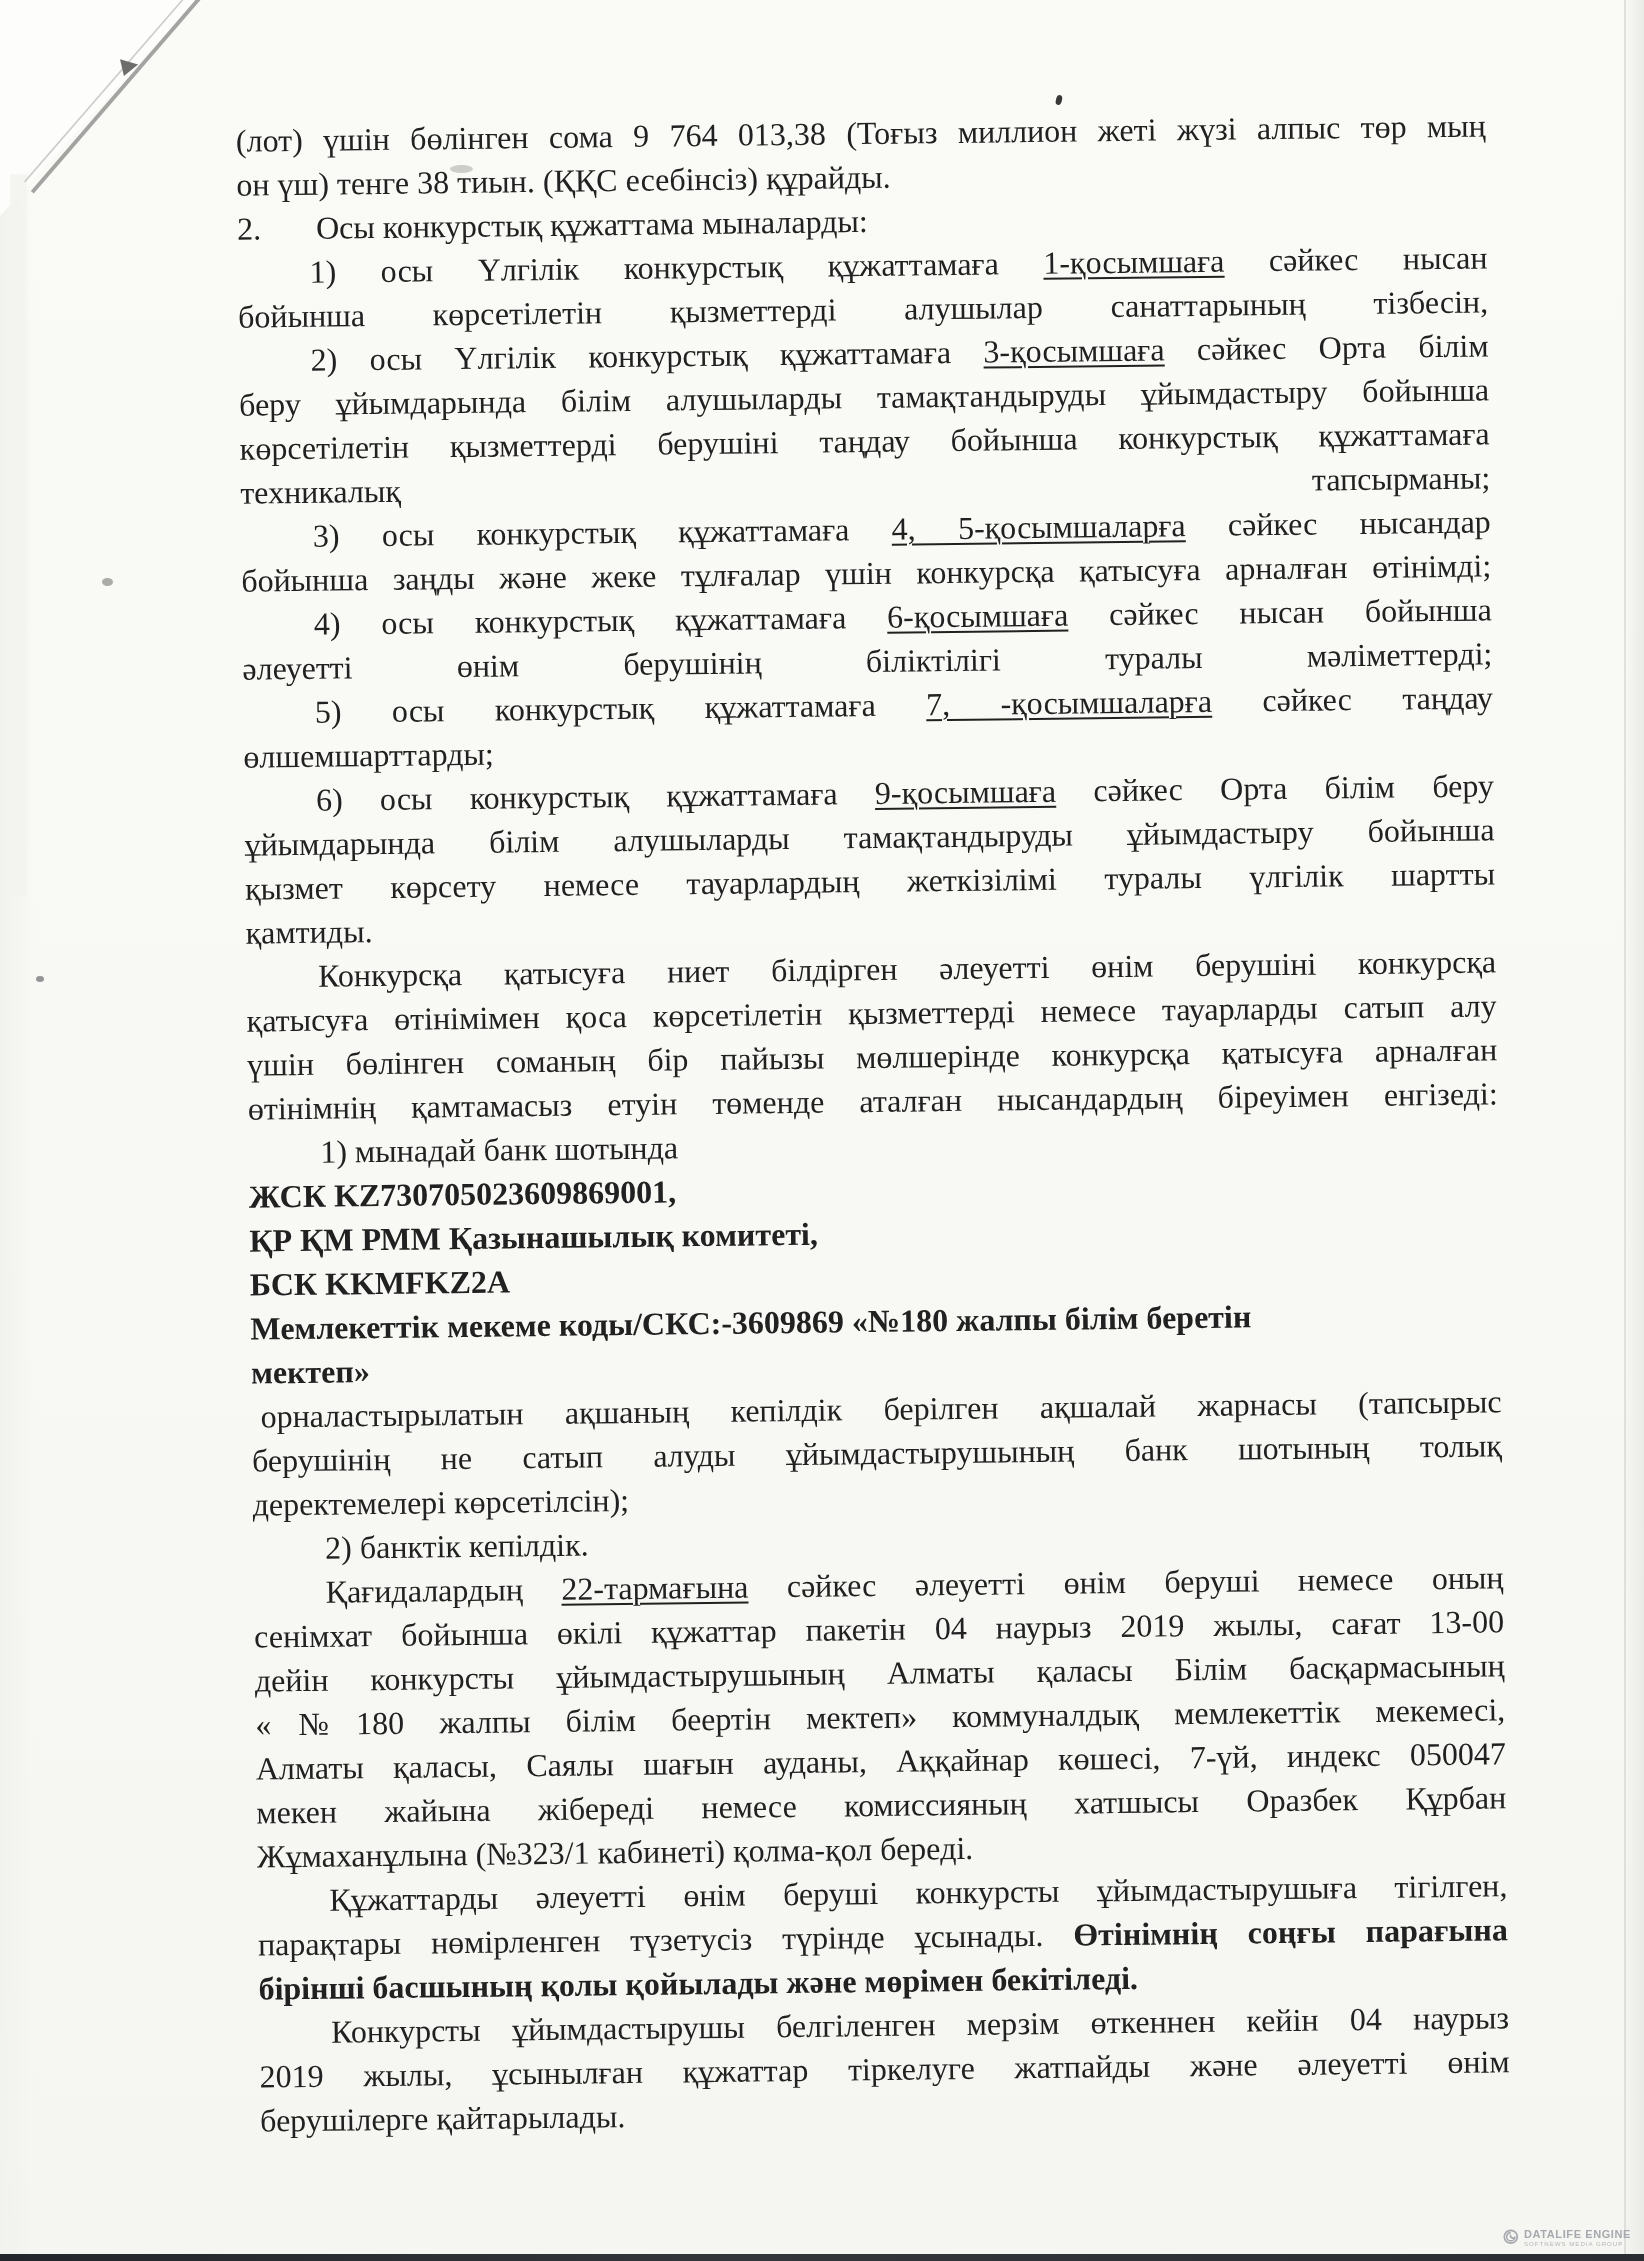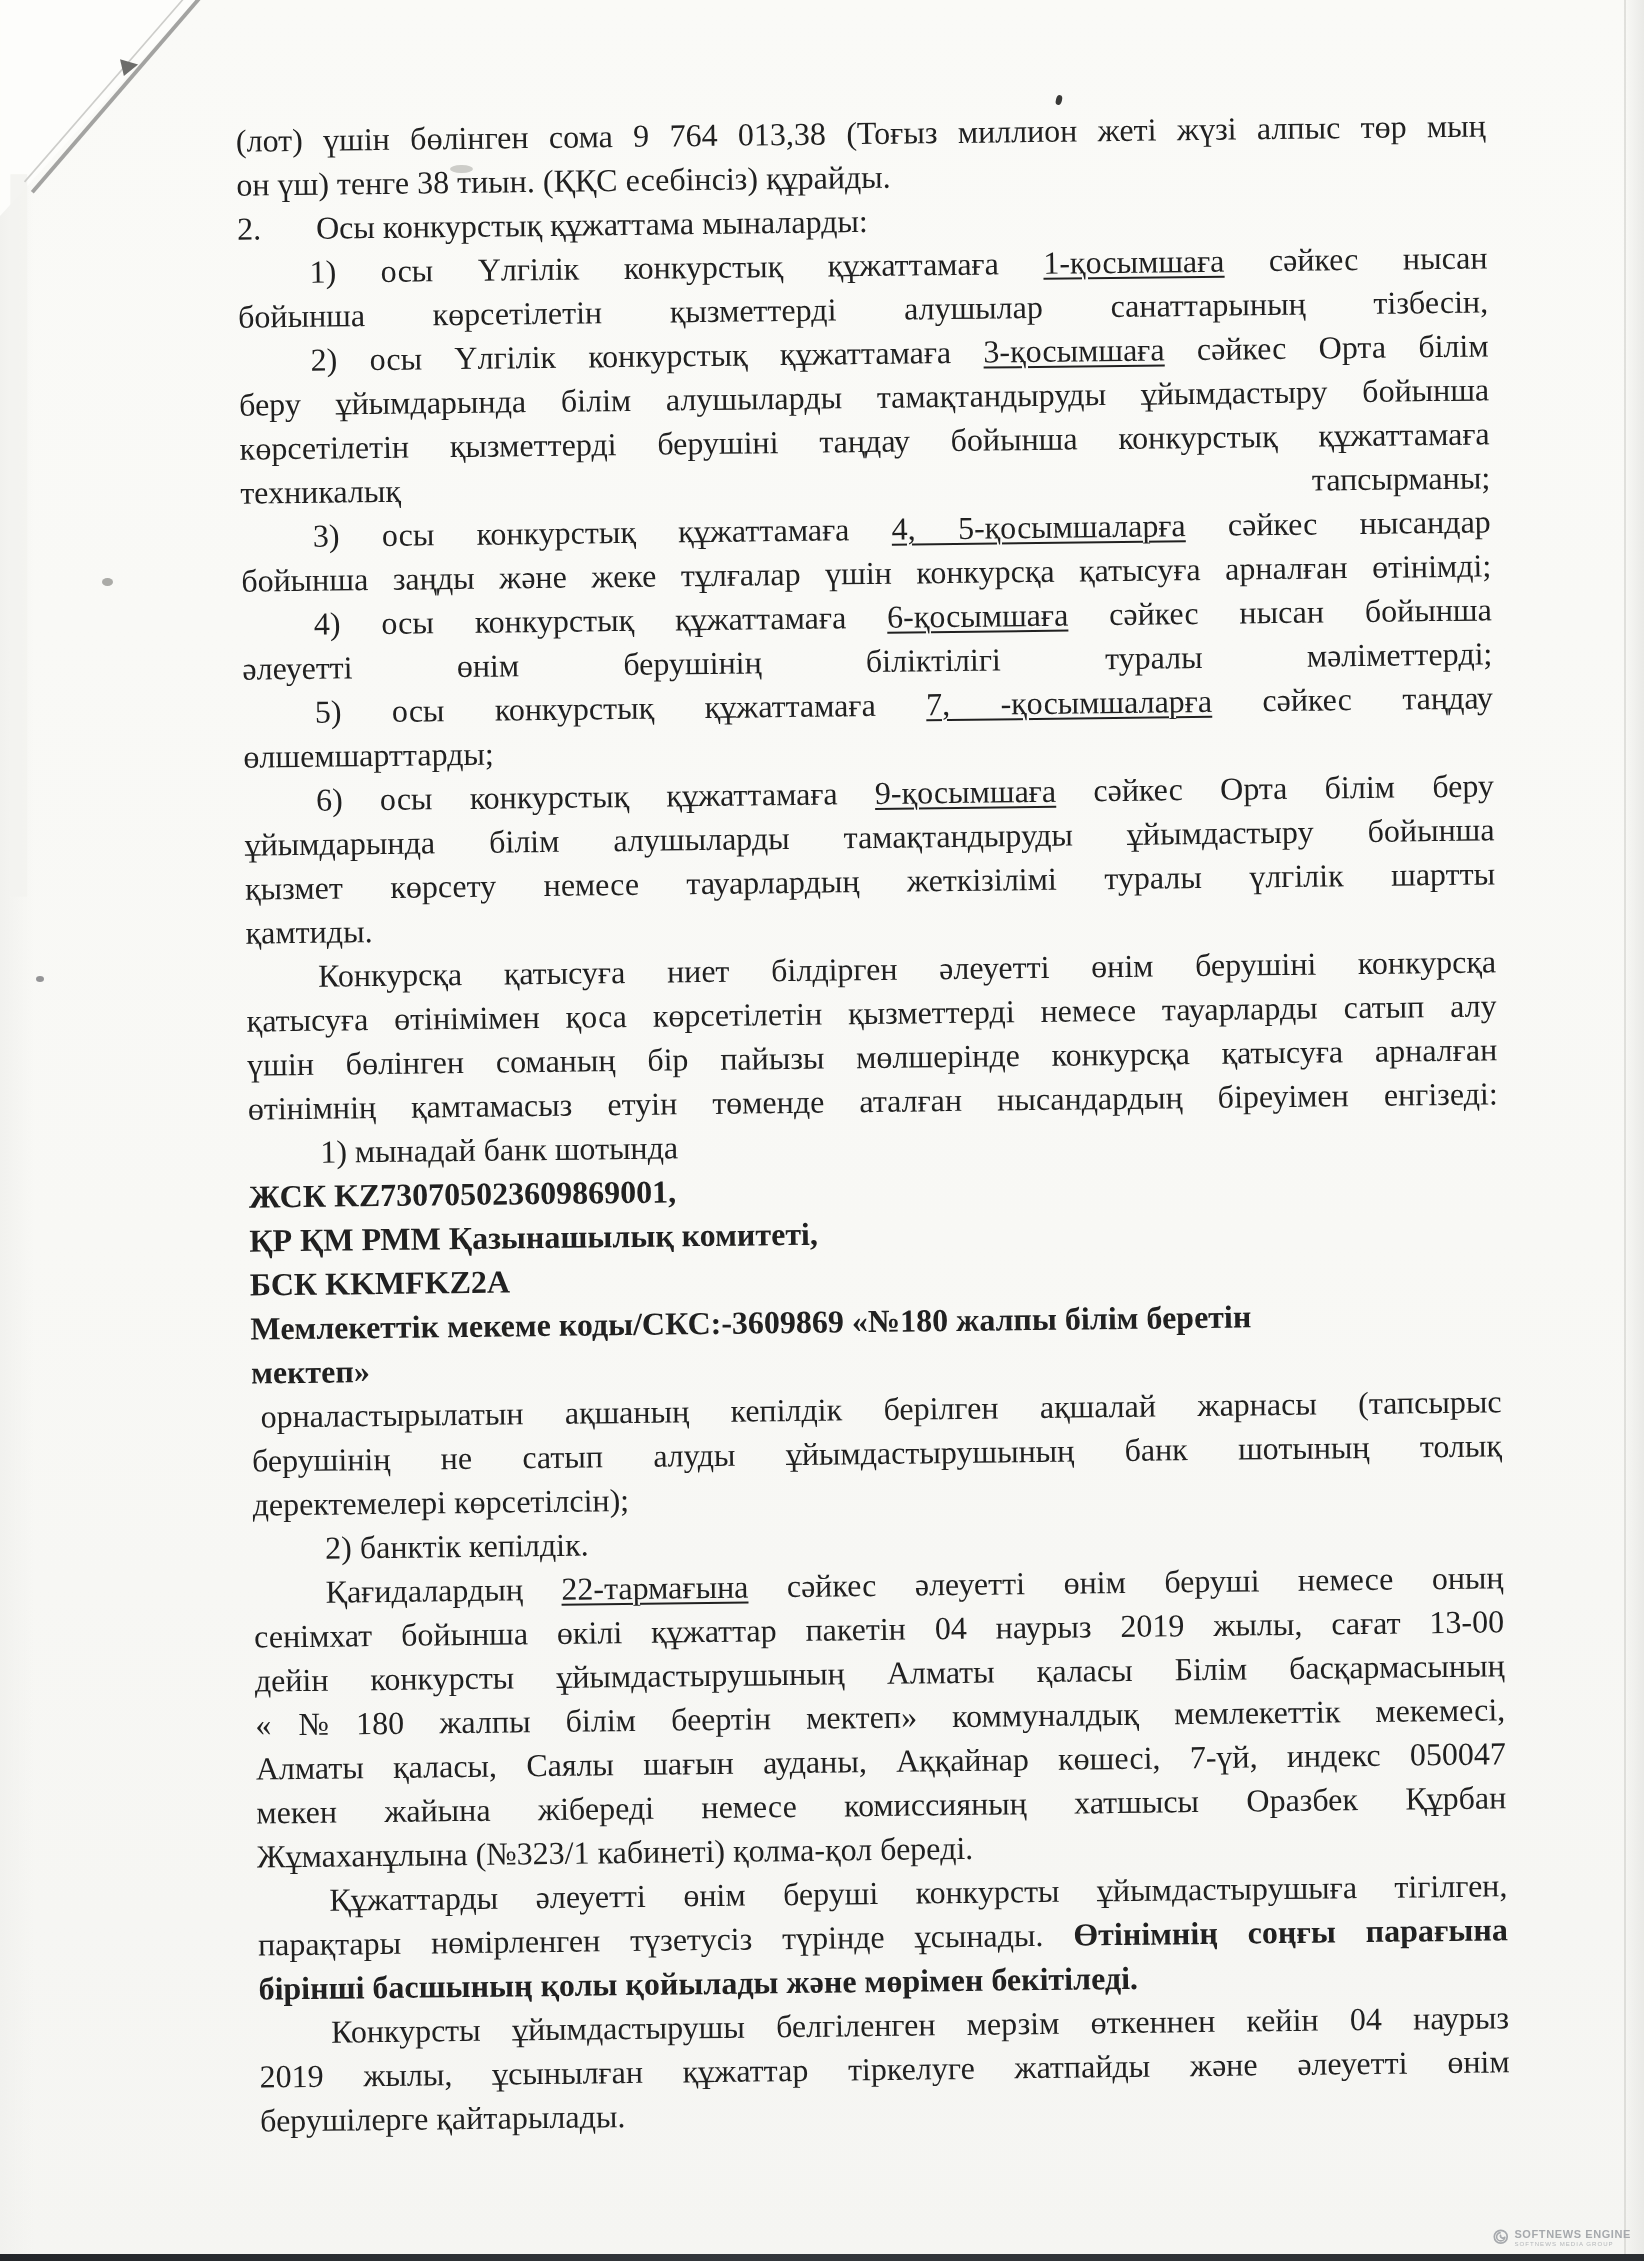--- a/index.html
+++ b/index.html
@@ -132,19 +132,19 @@
   </div>
 
 <div class="watermark">
   <span>
     <svg width="15.5" height="15.5" viewBox="0 0 24 24">
       <circle cx="12" cy="12" r="10" fill="none" stroke="#a6a9ad" stroke-width="2.6"></circle>
       <path d="M12 5.6 A6.4 6.4 0 1 0 18.4 12 A3.4 3.4 0 1 1 12 8.6" fill="none" stroke="#a6a9ad" stroke-width="2.4"></path>
     </svg>
   </span>
   <span class="wm-text">
-    <span class="wm-brand">SOFTNEWS ENGINE</span>
+    <span class="wm-brand">DATALIFE ENGINE</span>
     <span class="wm-sub">SOFTNEWS MEDIA GROUP</span>
   </span>
 </div>
 
 <div class="scan-bottom"></div>
 
 
 </body></html>

